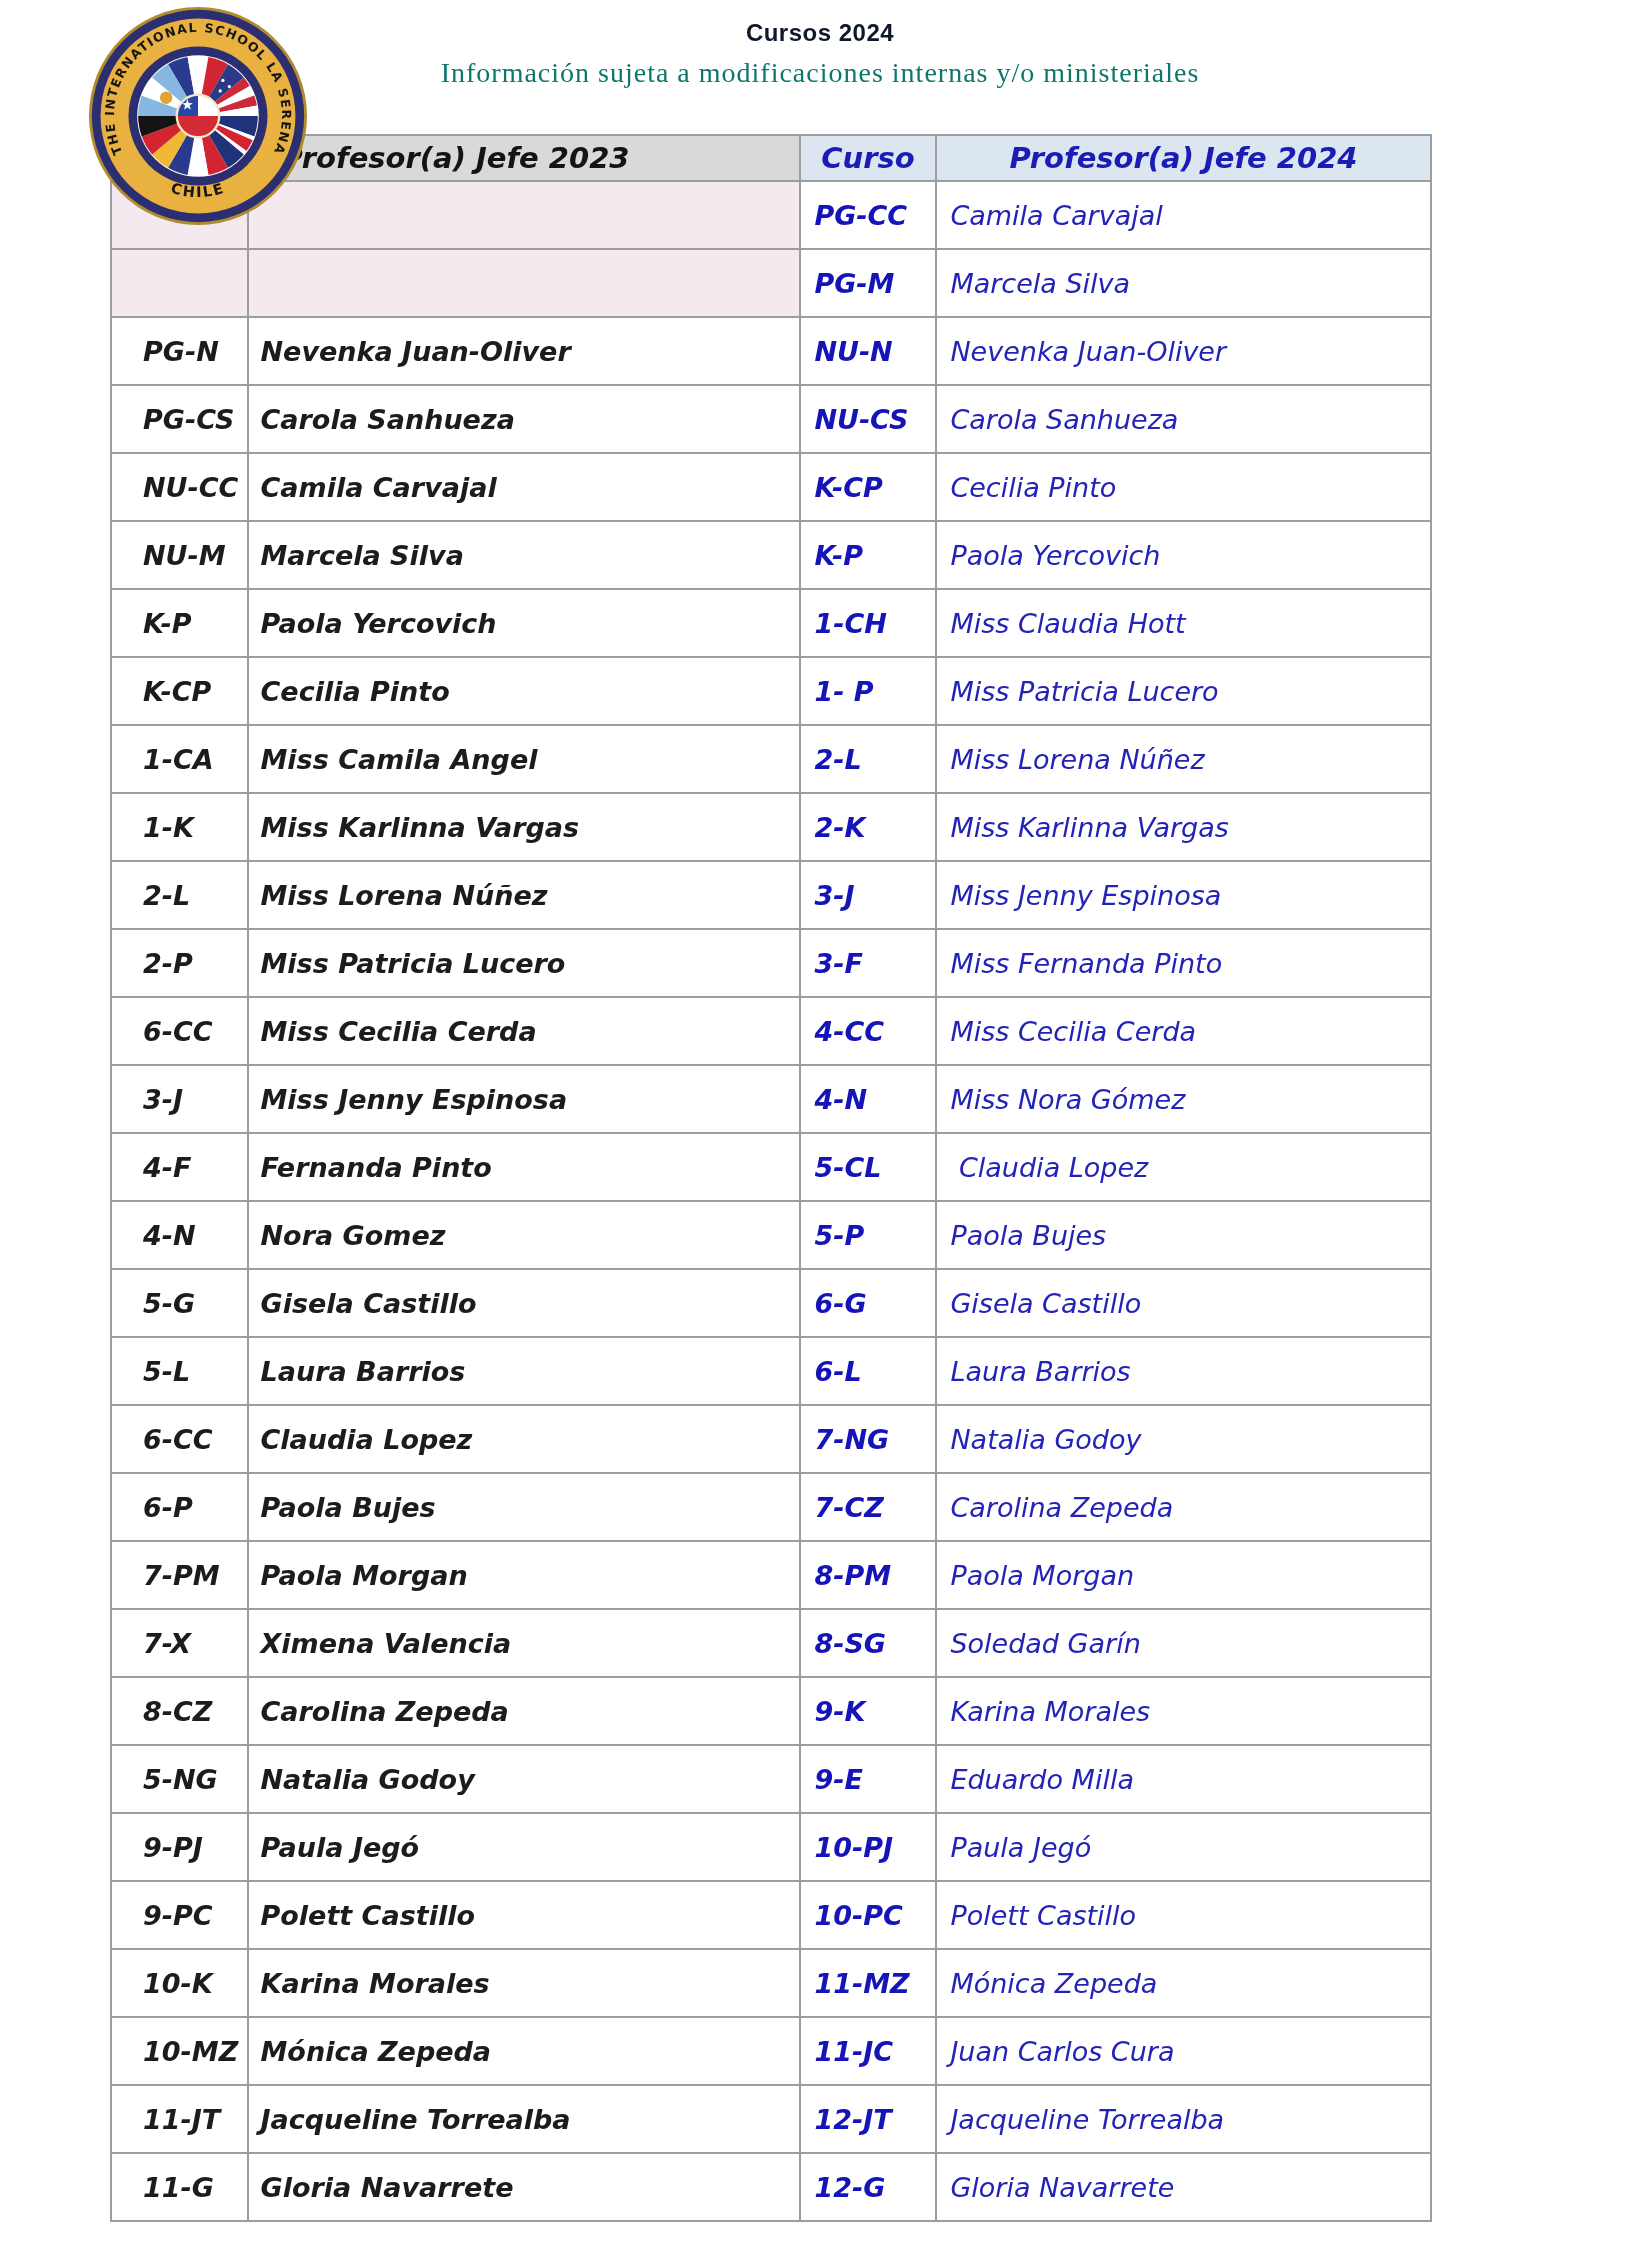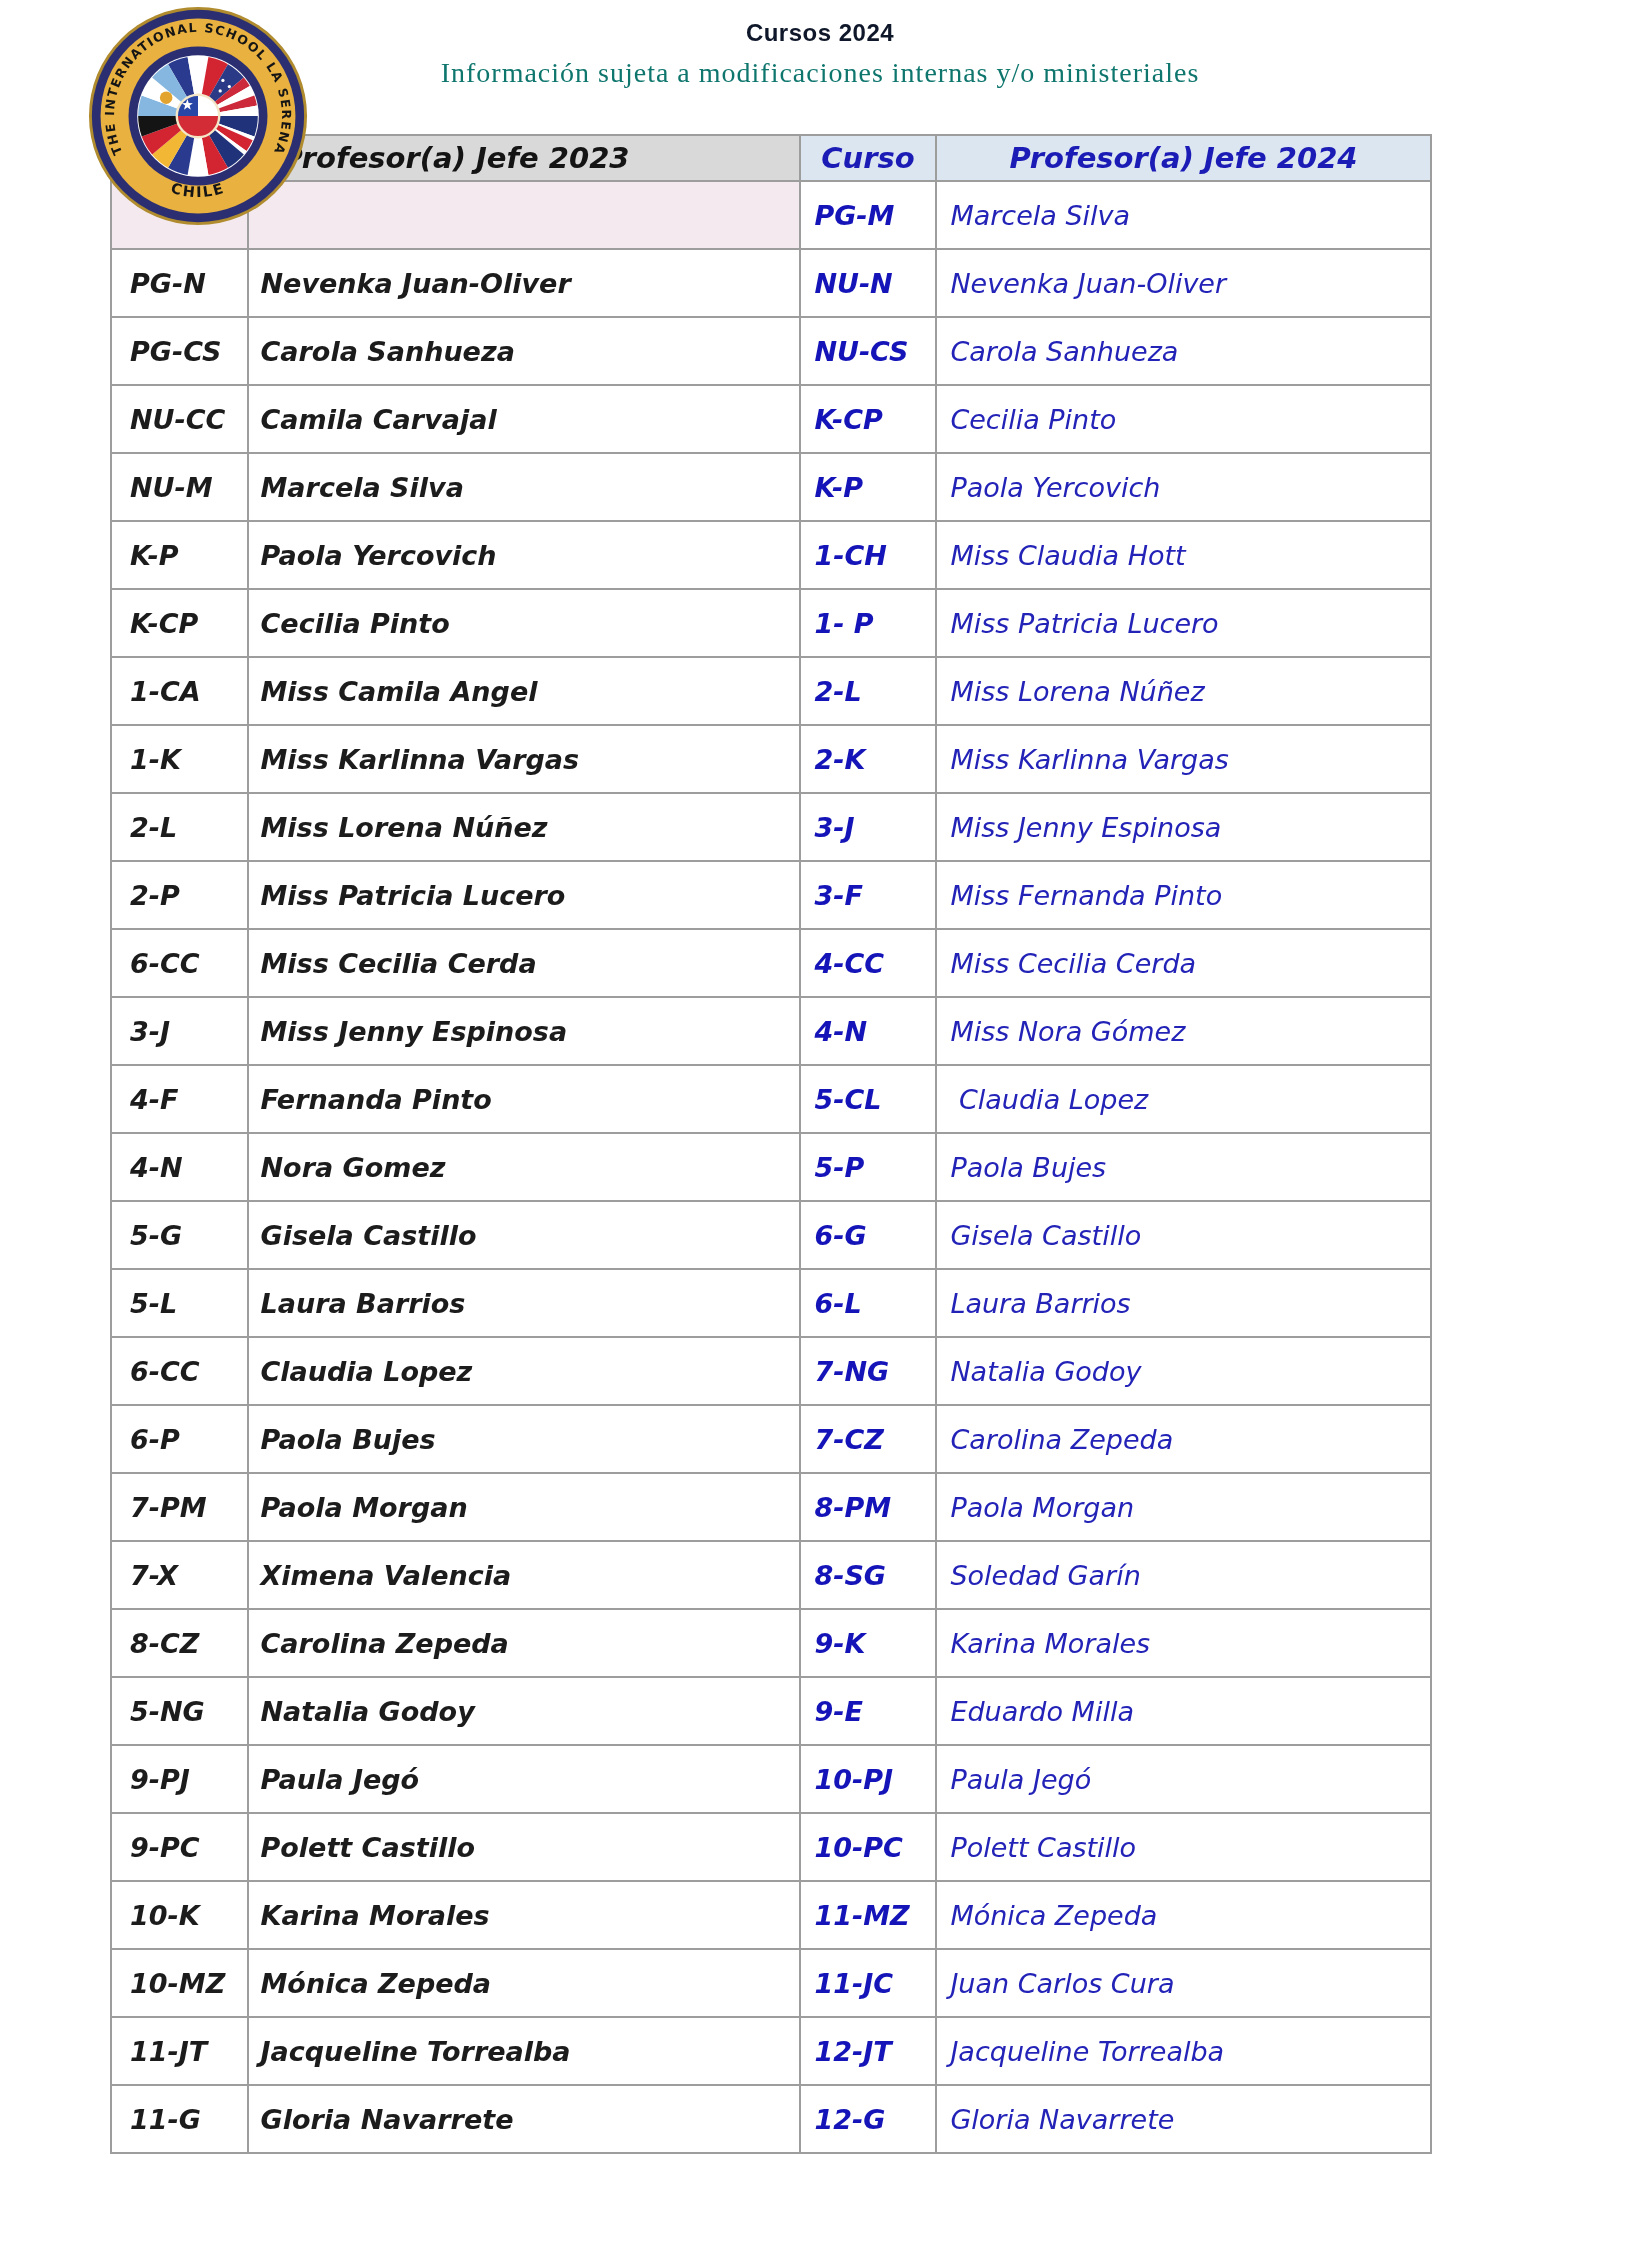--- a/index.html
+++ b/index.html
@@ -19,21 +19,21 @@
   .logo{position:absolute;left:88px;top:5.7px;width:220px;height:220px;z-index:5;}
   table.courses{
     position:absolute;left:110px;top:134px;width:1319px;
     border-collapse:collapse;table-layout:fixed;background:#ffffff;
   }
   .courses th,.courses td{border:2.9px solid #9d9d9d;padding:0;vertical-align:middle;}
   .courses thead th{height:44px;}
   .courses td{height:66px;background:#ffffff;}
   .h2023{background:#d9d9d9;color:#141414;font-style:italic;font-weight:bold;font-size:29px;text-align:center;}
   .hcurso,.h2024{background:#dce6f1;color:#1b1bb5;font-style:italic;font-weight:bold;font-size:29px;text-align:center;margin-top:32px;}
-  td.c1{font-weight:bold;font-style:italic;font-size:27px;color:#1c1c1c;padding-left:18px;}
+  td.c1{font-weight:bold;font-style:italic;font-size:27px;color:#1c1c1c;padding-left:31px;}
   td.c2{font-weight:bold;font-style:italic;font-size:27px;color:#1c1c1c;padding-left:11.5px;white-space:pre;}
   td.c3{font-weight:bold;font-style:italic;font-size:27px;color:#1414b8;padding-left:13.4px;}
   td.c4{font-style:italic;font-size:27px;color:#2323b8;padding-left:13.4px;white-space:pre;}
   tr.highlight td.c1,tr.highlight td.c2{background:#f4e9ee;}
 </style>
 </head>
 <body>
 
 <div class="logo">
   <svg viewBox="0 0 228 228" width="220" height="220">
@@ -121,20 +121,26 @@
     <tr>
       <th colspan="2" class="h2023">Profesor(a) Jefe 2023</th>
       <th class="hcurso">Curso</th>
       <th class="h2024">Profesor(a) Jefe 2024</th>
     </tr>
   </thead>
   <tbody id="rows">
       <tr class="highlight">
         <td class="c1"></td>
         <td class="c2"></td>
+        <td class="c3">PG-CC</td>
+        <td class="c4">Camila Carvajal</td>
+      </tr>
+      <tr class="highlight">
+        <td class="c1"></td>
+        <td class="c2"></td>
         <td class="c3">PG-M</td>
         <td class="c4">Marcela Silva</td>
       </tr>
       <tr>
         <td class="c1">PG-N</td>
         <td class="c2">Nevenka Juan-Oliver</td>
         <td class="c3">NU-N</td>
         <td class="c4">Nevenka Juan-Oliver</td>
       </tr>
       <tr>

